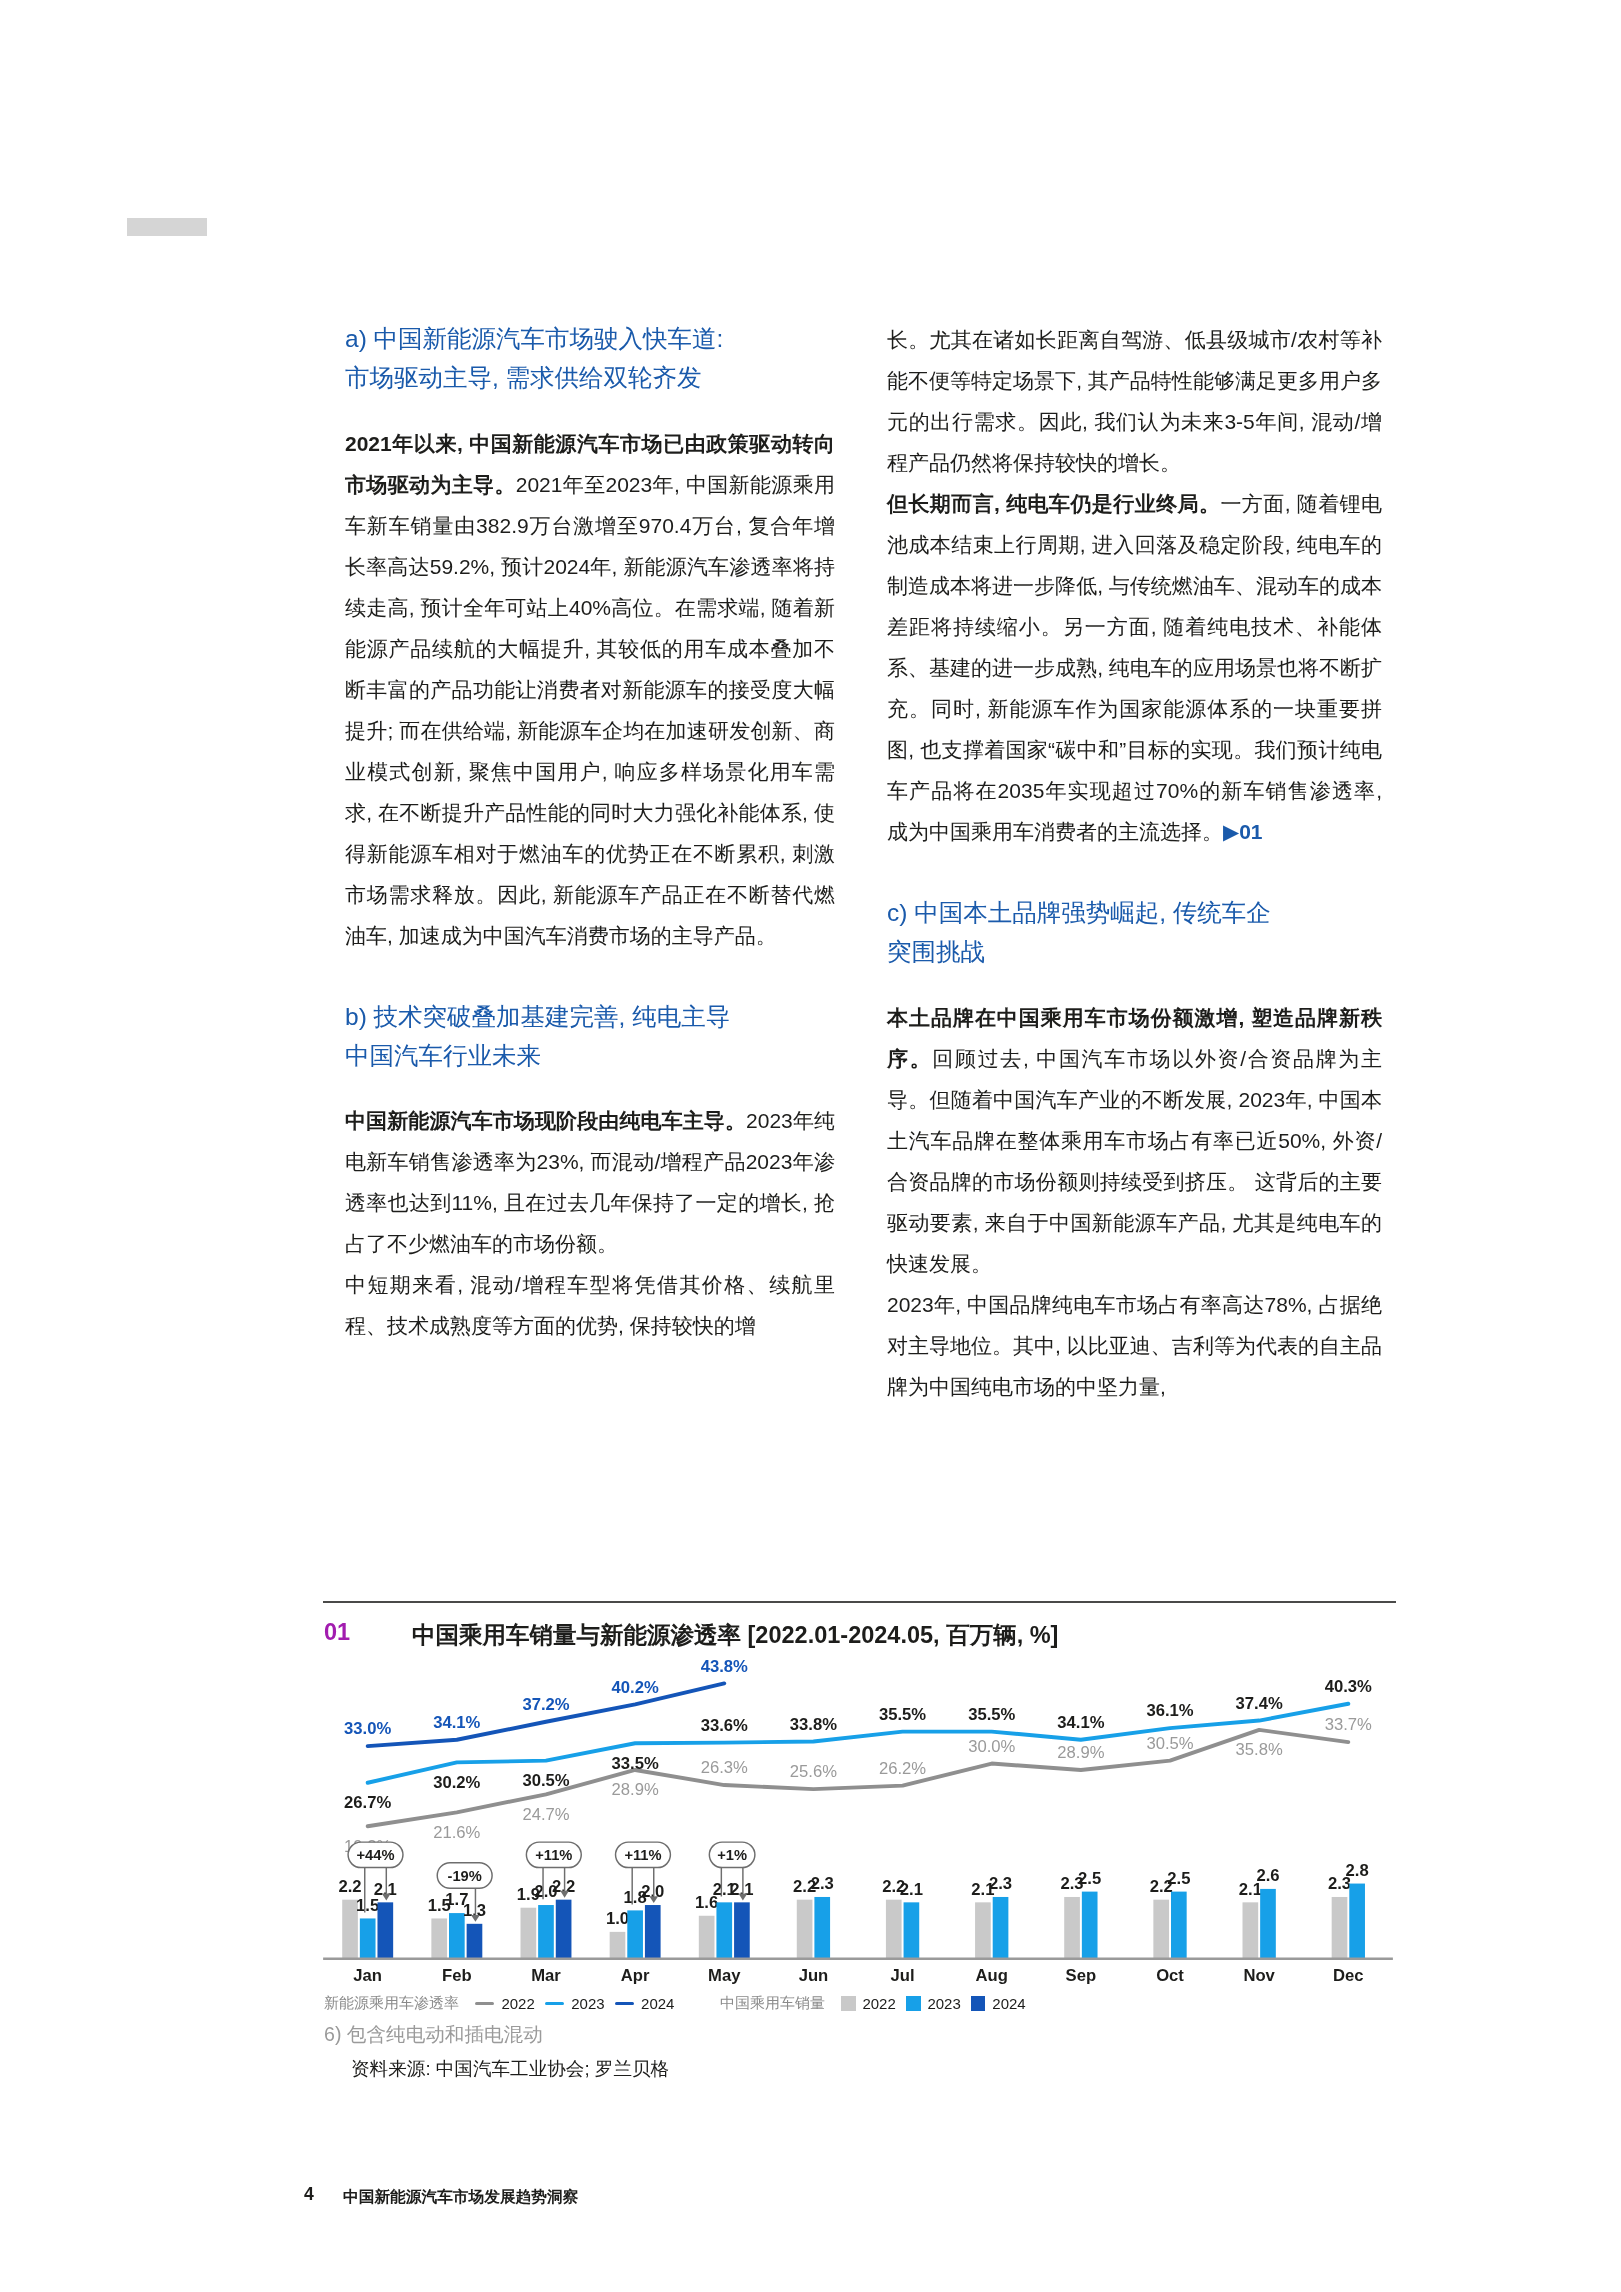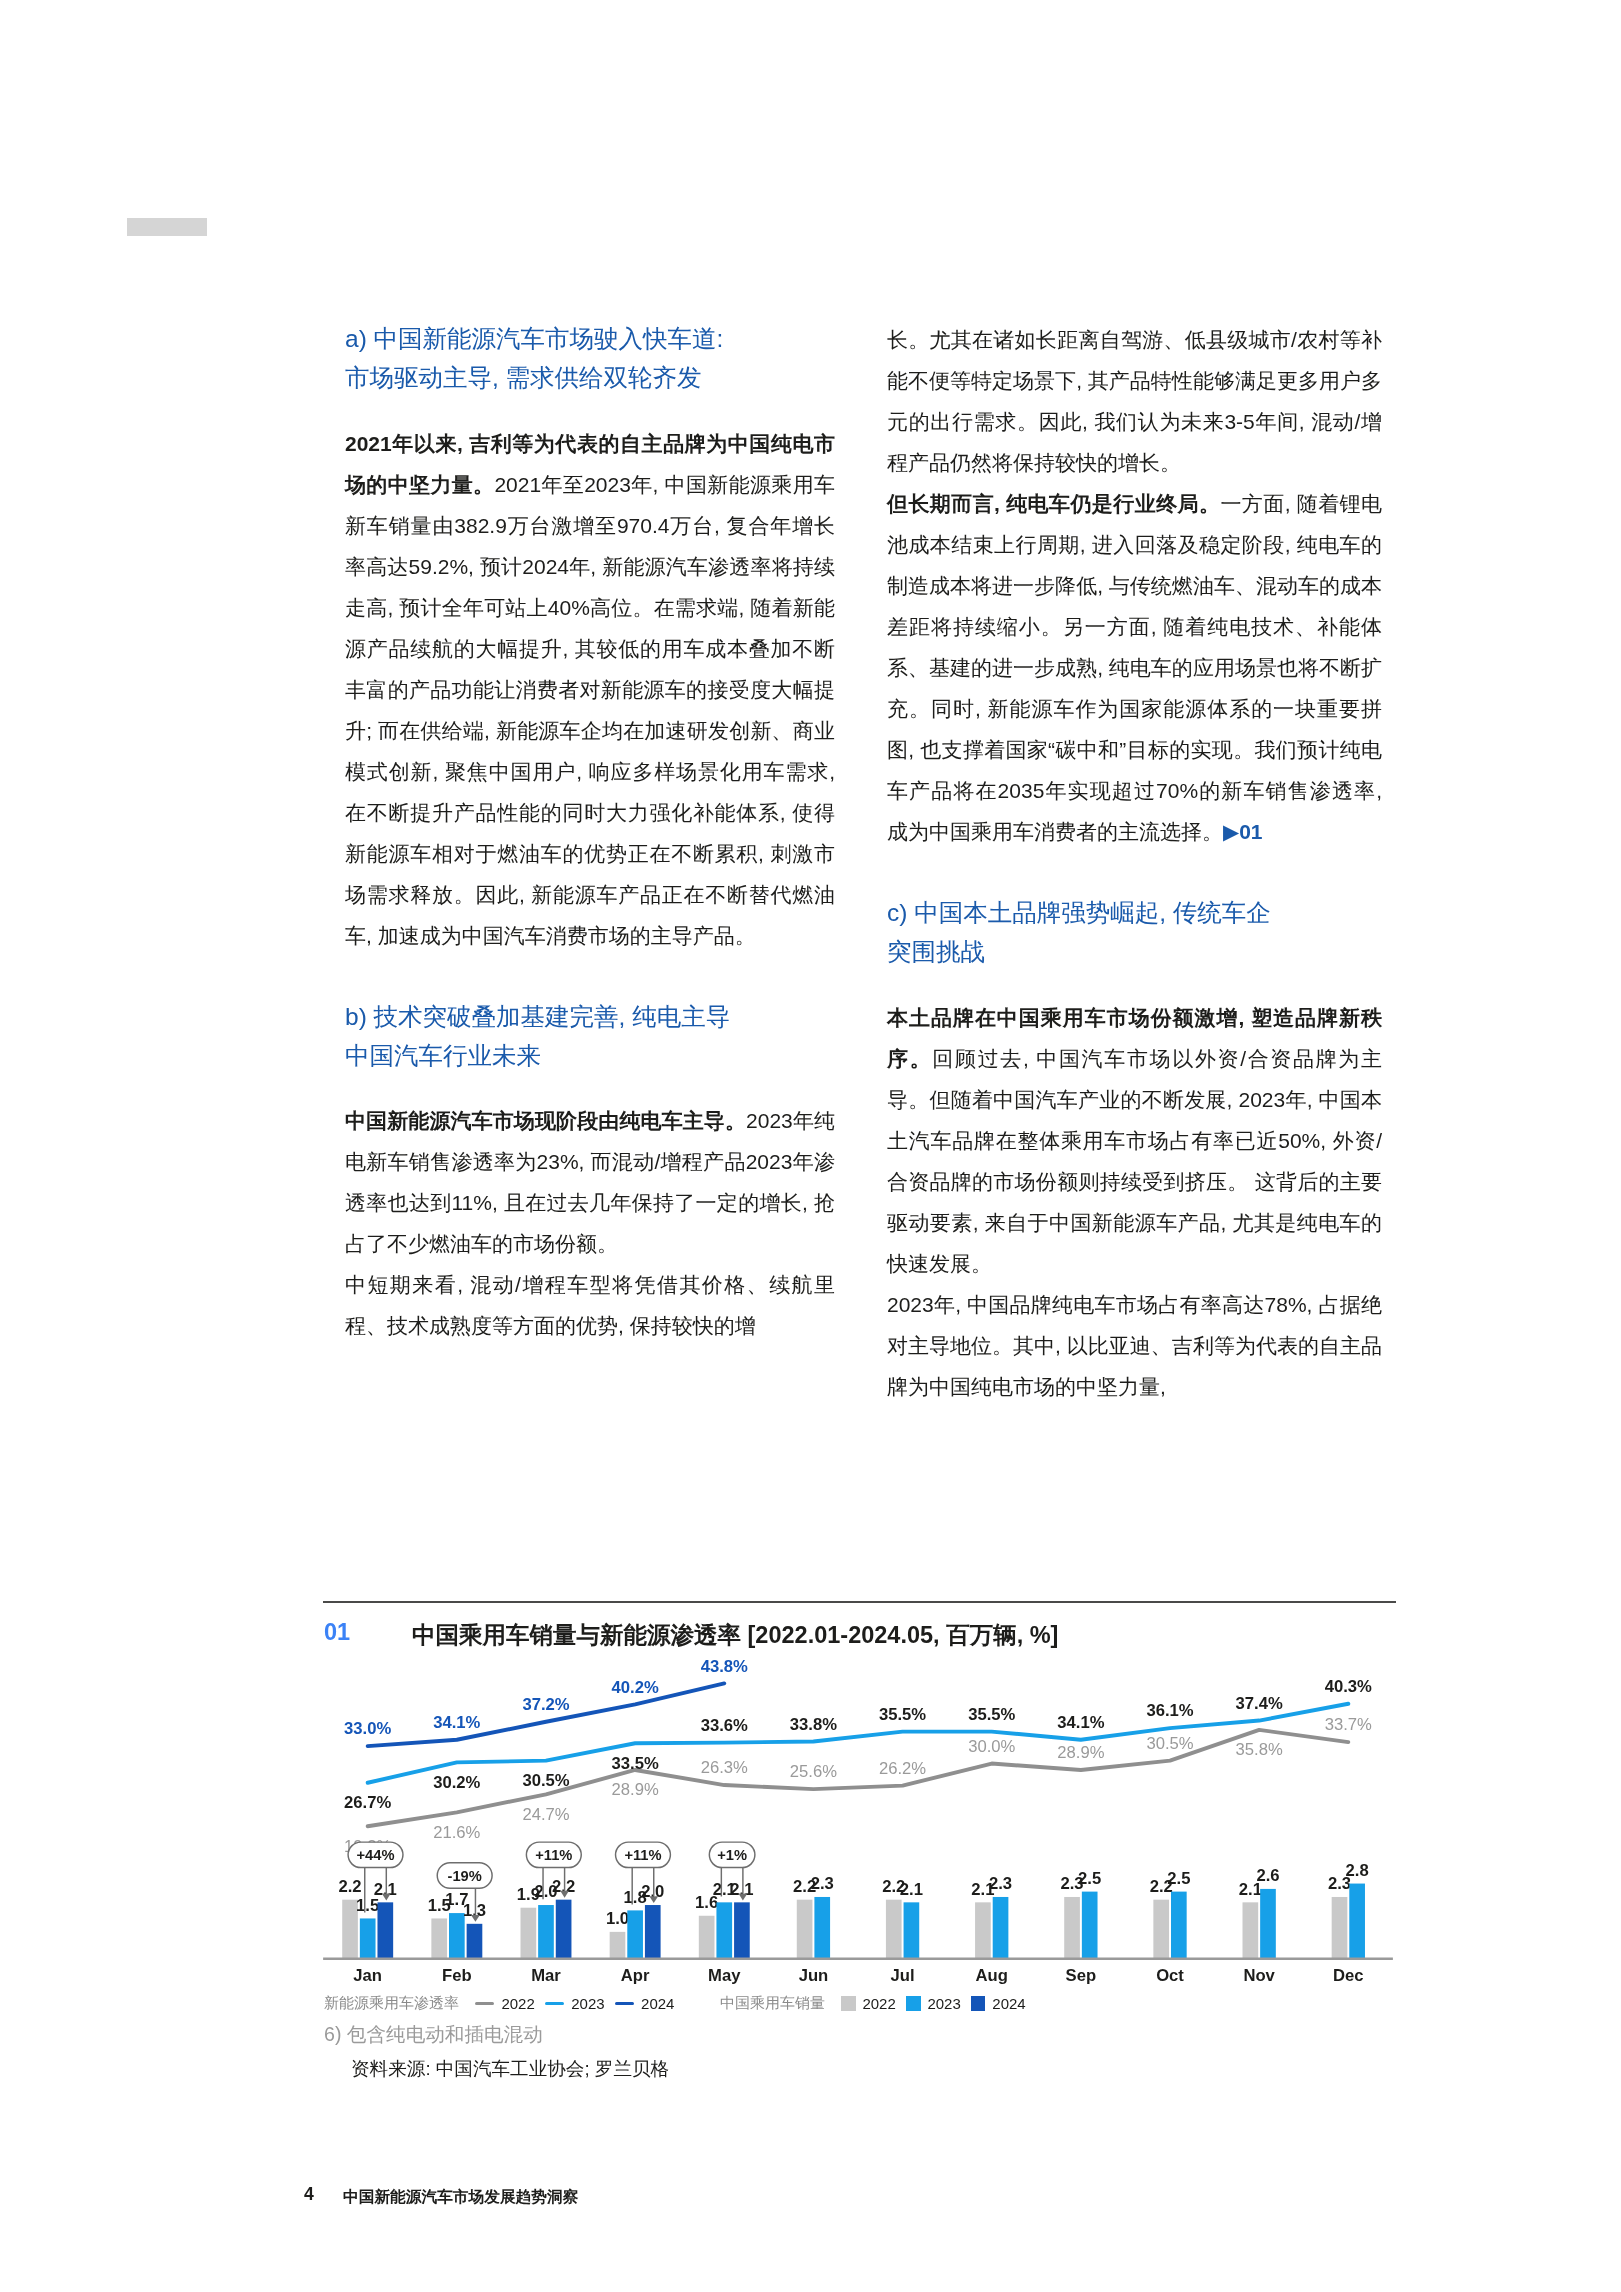--- a/index.html
+++ b/index.html
@@ -19,21 +19,21 @@
   h2.sec + p { margin-top:25.5px; }
   p.body-p { margin-top:0; }
   p.body-p + p.body-p { margin-top:0px; }
   p.mt { margin-top:25.5px; }
   h2.mt-sec { margin-top:41px; }
   .lead { font-weight:700; }
   .ref-marker { color:#1a5aab; font-weight:700; white-space:nowrap; }
 
   
   .chart-divider { position:absolute; left:323px; top:1601px; width:1073px; height:0; border-top:2px solid #4a4a49; }
-  .chart-number { position:absolute; left:324px; top:1619px; font-size:23.5px; font-weight:700; color:#3b82f6; }
+  .chart-number { position:absolute; left:324px; top:1619px; font-size:23.5px; font-weight:700; color:#a21caf; }
   .chart-title  { position:absolute; left:412px; top:1619px; font-size:23.5px; font-weight:700; color:#1d1d1b; }
   #chart-svg { position:absolute; left:323px; top:1656px; }
 
   .legend { position:absolute; left:324px; top:1994px; display:flex; align-items:center; gap:10px; font-size:15px; color:#1d1d1b; }
   .legend .lg-label { color:#8a8a8a; margin-right:5.9px; }
   .legend .lg-gap { width:25.5px; }
   .lg-item { display:flex; align-items:center; gap:6.9px; }
   .sw-line { display:inline-block; width:19.6px; height:3.9px; border-radius:2px; }
   .sw-sq { display:inline-block; width:14.7px; height:14.7px; }
 
@@ -46,21 +46,21 @@
 </style>
 </head>
 <body>
 
 <div class="page">
 
   <div class="header-rect"></div>
 
   <div class="col col-left">
     <h2 class="sec"><span>a) 中国新能源汽车市场驶入快车道:</span><br><span>市场驱动主导, 需求供给双轮齐发</span></h2>
-    <p class="body-p"><span class="lead">2021年以来, 吉利等为代表的自主品牌为中国纯电市场的中坚力量。</span><span>2021年至2023年, 中国新能源乘用车新车销量由382.9万台激增至970.4万台, 复合年增长率高达59.2%, 预计2024年, 新能源汽车渗透率将持续走高, 预计全年可站上40%高位。在需求端, 随着新能源产品续航的大幅提升, 其较低的用车成本叠加不断丰富的产品功能让消费者对新能源车的接受度大幅提升; 而在供给端, 新能源车企均在加速研发创新、商业模式创新, 聚焦中国用户, 响应多样场景化用车需求, 在不断提升产品性能的同时大力强化补能体系, 使得新能源车相对于燃油车的优势正在不断累积, 刺激市场需求释放。因此, 新能源车产品正在不断替代燃油车, 加速成为中国汽车消费市场的主导产品。</span></p>
+    <p class="body-p"><span class="lead">2021年以来, 中国新能源汽车市场已由政策驱动转向市场驱动为主导。</span><span>2021年至2023年, 中国新能源乘用车新车销量由382.9万台激增至970.4万台, 复合年增长率高达59.2%, 预计2024年, 新能源汽车渗透率将持续走高, 预计全年可站上40%高位。在需求端, 随着新能源产品续航的大幅提升, 其较低的用车成本叠加不断丰富的产品功能让消费者对新能源车的接受度大幅提升; 而在供给端, 新能源车企均在加速研发创新、商业模式创新, 聚焦中国用户, 响应多样场景化用车需求, 在不断提升产品性能的同时大力强化补能体系, 使得新能源车相对于燃油车的优势正在不断累积, 刺激市场需求释放。因此, 新能源车产品正在不断替代燃油车, 加速成为中国汽车消费市场的主导产品。</span></p>
 
     <h2 class="sec mt-sec"><span>b) 技术突破叠加基建完善, 纯电主导</span><br><span>中国汽车行业未来</span></h2>
     <p class="body-p"><span class="lead">中国新能源汽车市场现阶段由纯电车主导。</span><span>2023年纯电新车销售渗透率为23%, 而混动/增程产品2023年渗透率也达到11%, 且在过去几年保持了一定的增长, 抢占了不少燃油车的市场份额。</span></p>
     <p class="body-p">中短期来看, 混动/增程车型将凭借其价格、续航里程、技术成熟度等方面的优势, 保持较快的增</p>
   </div>
 
   <div class="col col-right">
     <p class="body-p">长。尤其在诸如长距离自驾游、低县级城市/农村等补能不便等特定场景下, 其产品特性能够满足更多用户多元的出行需求。因此, 我们认为未来3-5年间, 混动/增程产品仍然将保持较快的增长。</p>
     <p class="body-p mt"><span class="lead">但长期而言, 纯电车仍是行业终局。</span><span>一方面, 随着锂电池成本结束上行周期, 进入回落及稳定阶段, 纯电车的制造成本将进一步降低, 与传统燃油车、混动车的成本差距将持续缩小。另一方面, 随着纯电技术、补能体系、基建的进一步成熟, 纯电车的应用场景也将不断扩充。同时, 新能源车作为国家能源体系的一块重要拼图, 也支撑着国家“碳中和”目标的实现。我们预计纯电车产品将在2035年实现超过70%的新车销售渗透率, 成为中国乘用车消费者的主流选择。</span><span class="ref-marker">▶01</span></p>
 

